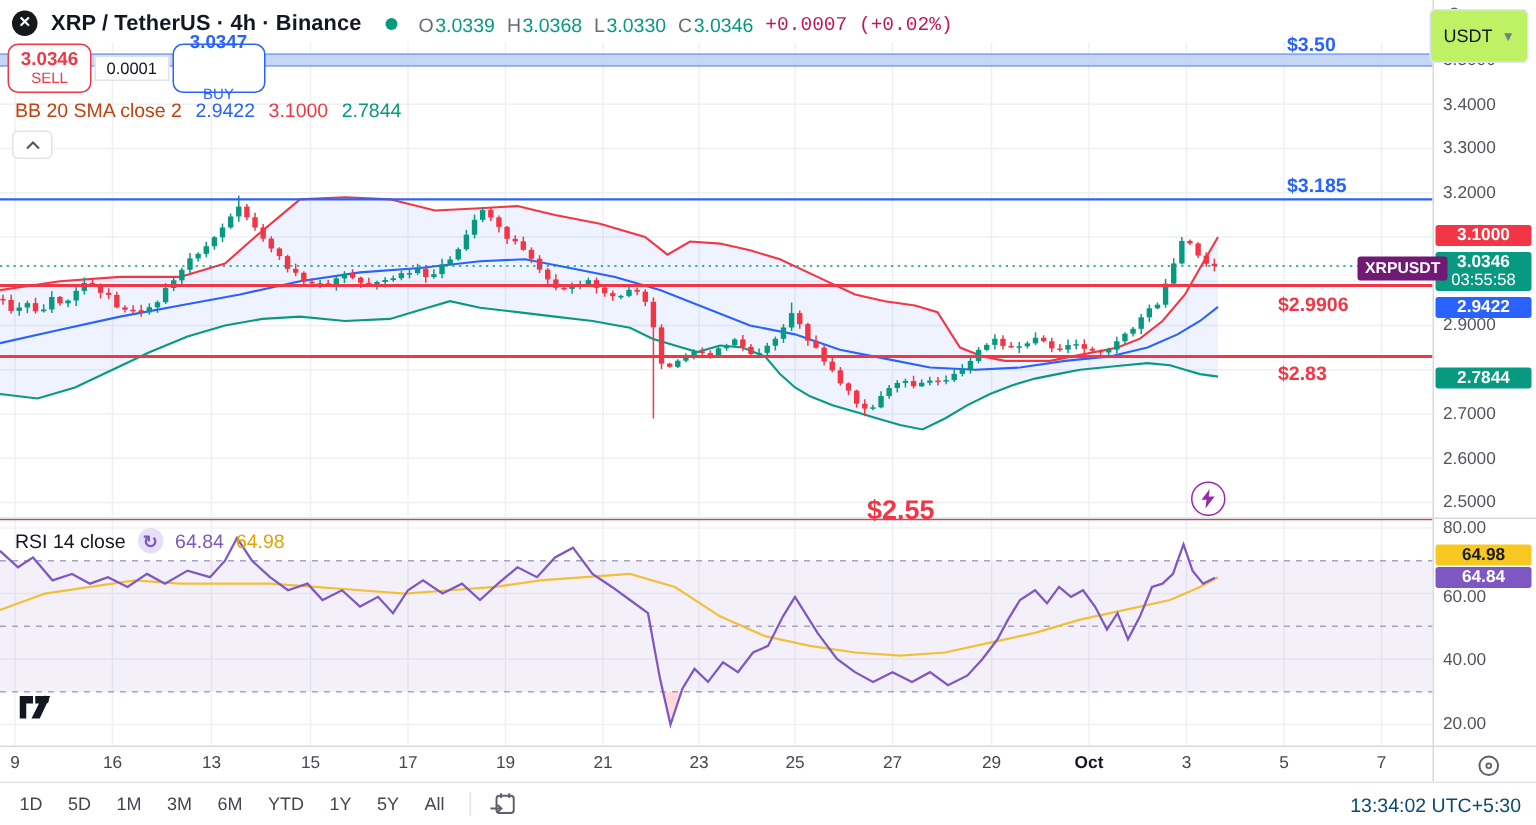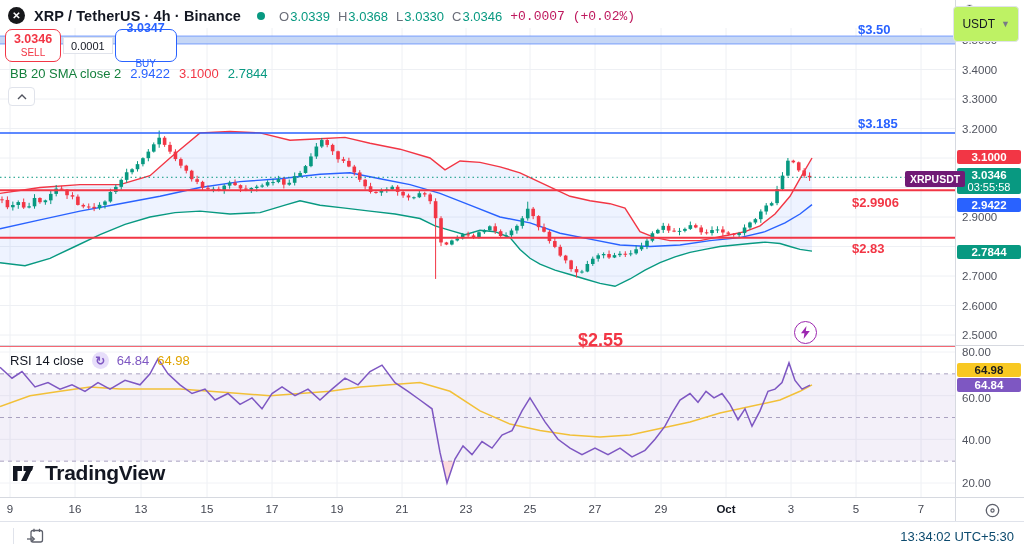--- a/index.html
+++ b/index.html
@@ -28,21 +28,21 @@
       align-items:center; justify-content:center; line-height:1.1; cursor:pointer; }
   #sell-button { border:1.5px solid #f23645; color:#f23645; }
   #buy-button  { border:1.5px solid #2962ff; color:#2962ff; width:62px;gap:22px; }
   .trade-btn .p { font-size:12.5px; font-weight:bold; }
   .trade-btn .t { font-size:10px; }
   #spread-chip { height:17px; background:#fff; border:1px solid #e0e3eb; padding:1px 7px; font-size:11px;
       color:#131722; display:flex; align-items:center; margin:0 2px; }
 
   
   #bb-legend { position:absolute; left:10px; top:66px; font-size:13px; z-index:5; display:flex; gap:9px; }
-  #bb-legend .t { color:#15803d; }
+  #bb-legend .t { color:#c2410c; }
   #bb-legend .basis { color:#2962ff; } #bb-legend .upper { color:#f23645; } #bb-legend .lower { color:#089981; }
 
   #collapse-btn { position:absolute; left:8px; top:87px; width:27px; height:19px; background:#fff;
       border:1px solid #e0e3eb; border-radius:4px; display:flex; align-items:center; justify-content:center;
       color:#50535e; z-index:5; cursor:pointer; }
 
   
   #rsi-legend { position:absolute; left:10px; top:352px; display:flex; align-items:center; gap:8px;
       font-size:13px; z-index:5; }
   #rsi-refresh-icon { width:17px; height:17px; border-radius:50%; background:#e7defa; color:#7e57c2;
@@ -566,24 +566,34 @@
     <circle cx="8.5" cy="8.5" r="1.6" fill="none" stroke="#5d606b" stroke-width="1.2"></circle>
   </svg>
 </div>
 
 <div id="tv-logo">
   <svg width="25" height="21" viewBox="0 0 25 21">
     <path d="M0 3 h9 v5 h-4.5 v10 h-4.5 z" fill="#131722"></path>
     <path d="M10.5 3 h10 l-7 15 h-5.5 l5-10 h-2.5 z" fill="#131722"></path>
     <circle cx="17" cy="5.5" r="2.6" fill="#131722"></circle>
   </svg>
-  <span class="txt">TradingView</span>
 </div>
 
 <div id="bottom-toolbar">
+  <span id="range-buttons" style="display:flex">
+      <span class="range-btn">1D</span>
+      <span class="range-btn">5D</span>
+      <span class="range-btn">1M</span>
+      <span class="range-btn">3M</span>
+      <span class="range-btn">6M</span>
+      <span class="range-btn">YTD</span>
+      <span class="range-btn">1Y</span>
+      <span class="range-btn">5Y</span>
+      <span class="range-btn">All</span>
+    </span>
   <span id="tb-divider"></span>
   <span id="goto-date-btn">
     <svg width="19" height="18" viewBox="0 0 19 18">
       <rect x="5" y="3.5" width="11.5" height="11.5" rx="2" fill="none" stroke="#5d606b" stroke-width="1.3"></rect>
       <line x1="8" y1="1.8" x2="8" y2="5" stroke="#5d606b" stroke-width="1.3"></line>
       <line x1="13.5" y1="1.8" x2="13.5" y2="5" stroke="#5d606b" stroke-width="1.3"></line>
       <line x1="1" y1="12" x2="7.5" y2="12" stroke="#5d606b" stroke-width="1.3"></line>
       <path d="M5.5 9.5 L8.3 12 L5.5 14.5" fill="none" stroke="#5d606b" stroke-width="1.3"></path>
     </svg>
   </span>

